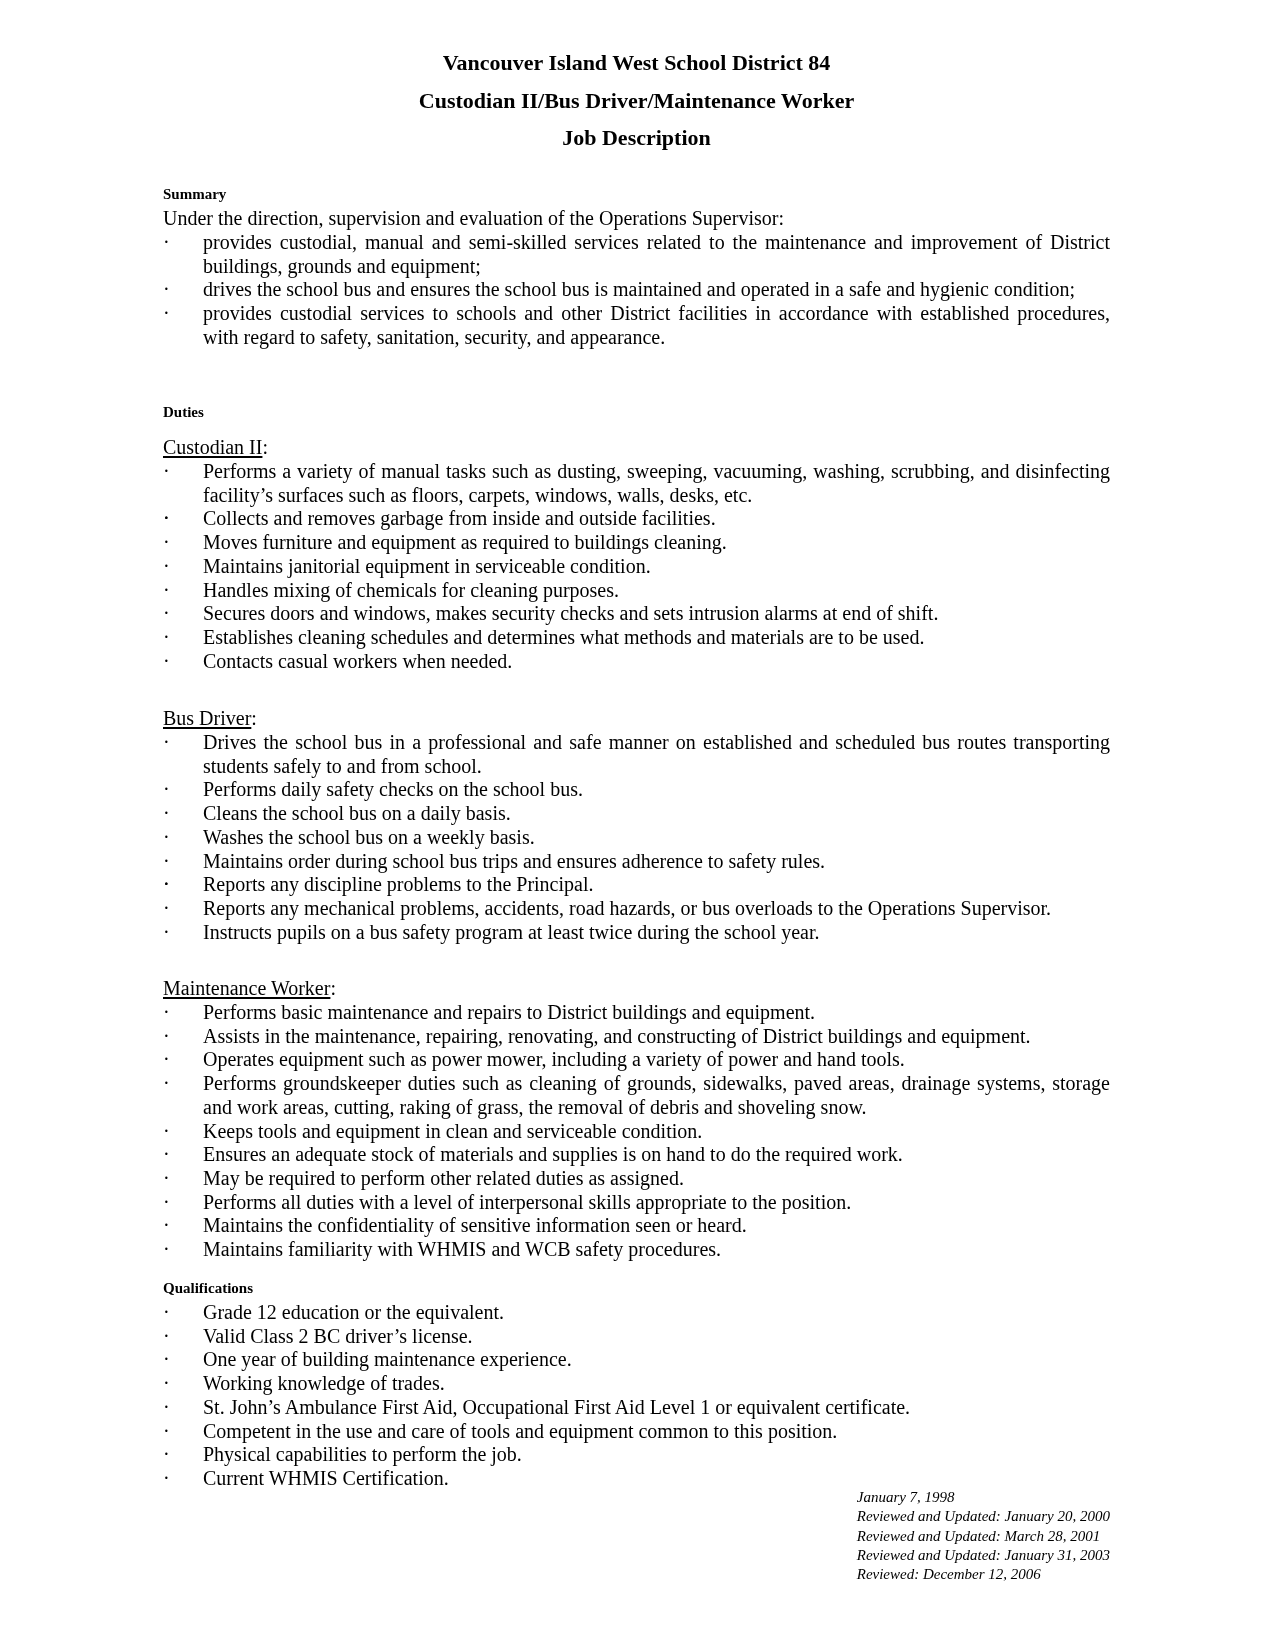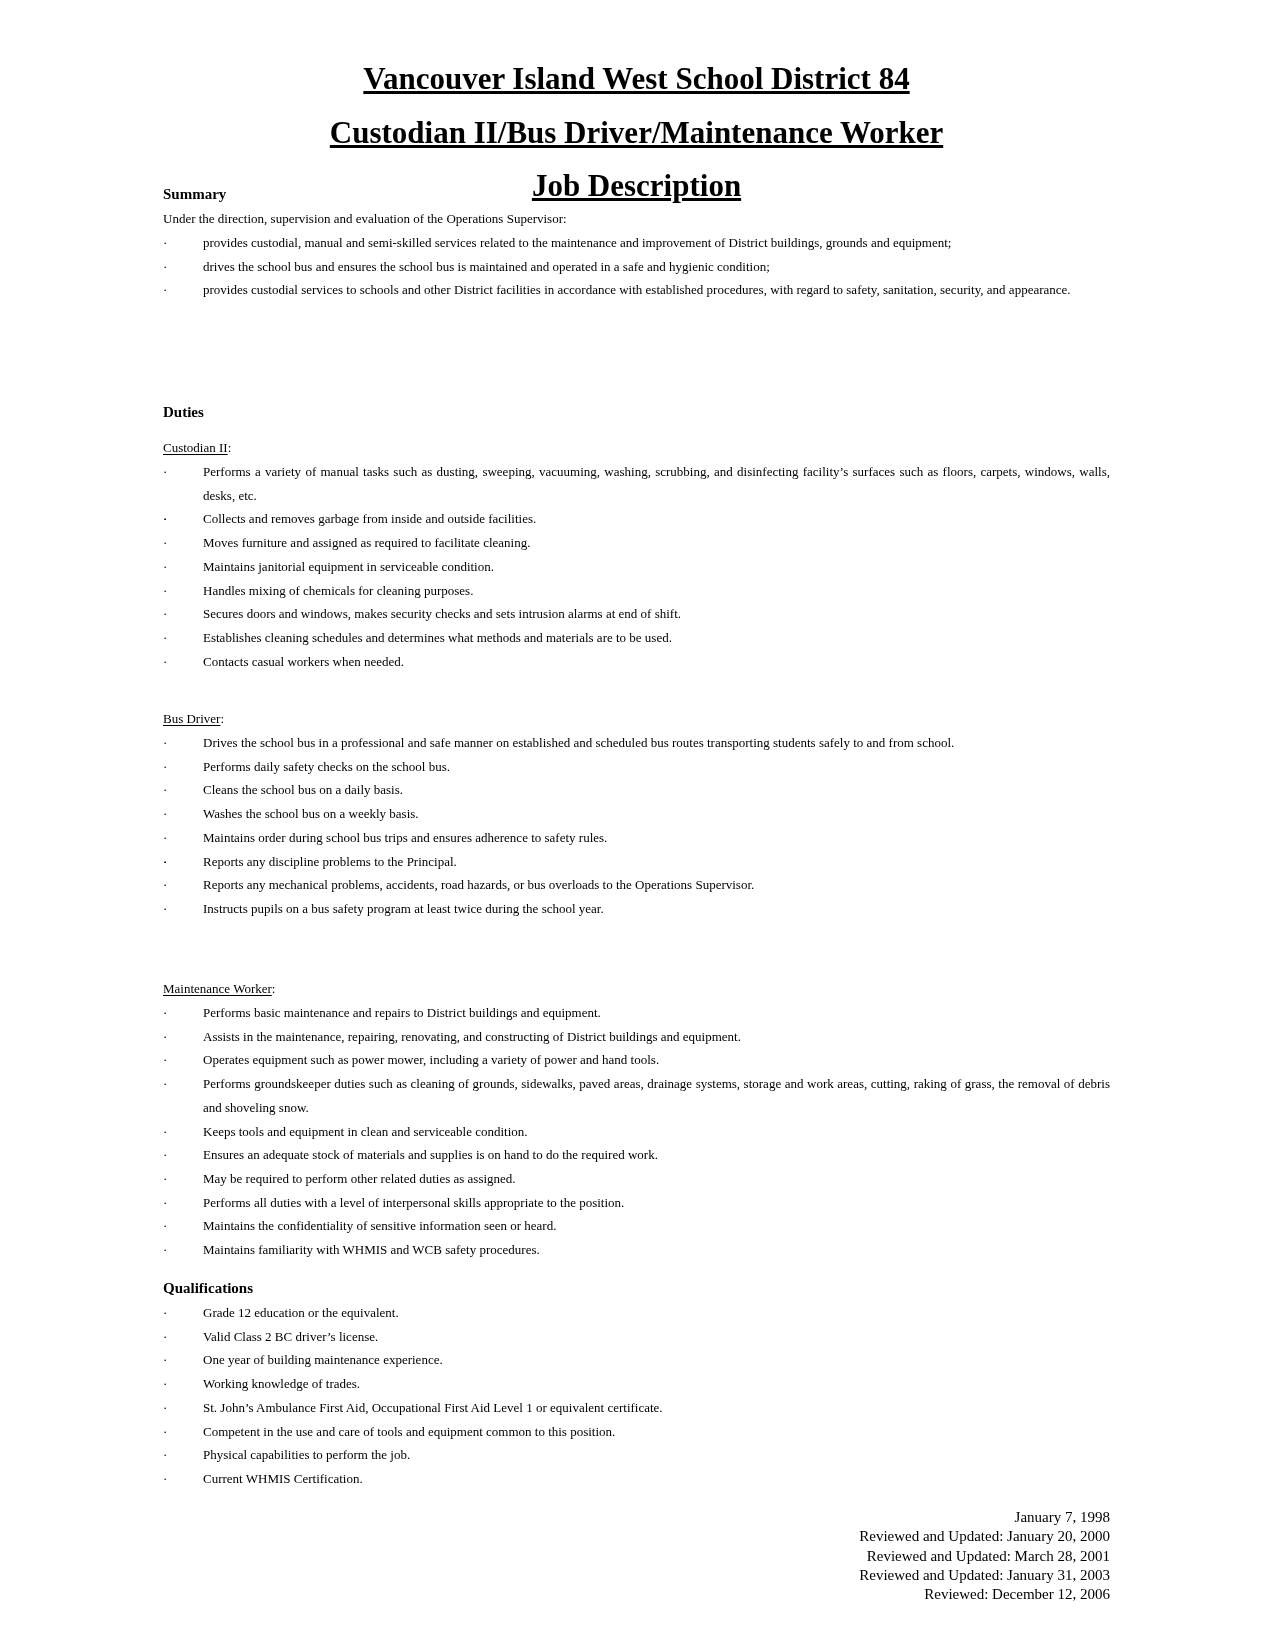--- a/index.html
+++ b/index.html
@@ -1,30 +1,30 @@
 <!DOCTYPE html>
 <html><head>
 <meta charset="utf-8">
 <style>
   html, body { margin: 0; padding: 0; background: #ffffff; }
   body { width: 1275px; height: 1650px; position: relative; overflow: hidden;
          font-family: "Liberation Serif", "DejaVu Serif", serif; color: #000; }
   .page { position: absolute; left: 163px; top: 0; width: 947px; }
   .title-block { text-align: center; position: absolute; top: 44px; left: 0; width: 947px; }
-  .title-line { font-weight: bold; font-size: 31px; line-height: 37.5px; margin: 16px; text-decoration: underline; }
+  .title-line { font-weight: bold; font-size: 22px; line-height: 37.5px; margin: 0; }
   .section-heading { font-weight: bold; font-size: 15px; line-height: 26px; margin: 0; position: absolute; left: 0; }
-  .body-text { font-size: 13px; line-height: 23.7px; }
+  .body-text { font-size: 20px; line-height: 23.7px; }
   .intro { position: absolute; left: 0; margin: 0; }
   ul.bullets { list-style: none; margin: 0; padding: 0; position: absolute; left: 0; width: 947px; }
   ul.bullets li { position: relative; padding-left: 40px; text-align: justify; text-align-last: left; }
   ul.bullets li .dot { position: absolute; left: 0; top: 0; width: 12px; }
   .subhead { position: absolute; left: 0; margin: 0; }
   .subhead .u { text-decoration: underline; text-underline-offset: 2px; }
-  .footer { position: absolute; right: 0; top: 1488px; text-align: right; 
-            font-size: 15px; line-height: 19.3px; margin-top: 20px; }
+  .footer { position: absolute; right: 0; top: 1488px; text-align: left; font-style: italic;
+            font-size: 15px; line-height: 19.3px; }
 </style>
 </head>
 <body>
 
 <div class="page">
 
   <div class="title-block">
     <p class="title-line">Vancouver Island West School District 84</p>
     <p class="title-line">Custodian II/Bus Driver/Maintenance Worker</p>
     <p class="title-line">Job Description</p>
@@ -38,21 +38,21 @@
       <li><span class="dot">·</span><span>provides custodial services to schools and other District facilities in accordance with established procedures, with regard to safety, sanitation, security, and appearance.</span></li>
     </ul>
 
   <h2 class="section-heading" style="top:399px">Duties</h2>
 
   <p class="subhead body-text" style="top:436px"><span class="u">Custodian II</span><span>:</span></p>
   <ul class="bullets body-text" style="top:460px">
       <li><span class="dot">·</span><span>Performs a variety of manual tasks such as dusting, sweeping, vacuuming, washing, scrubbing, and disinfecting facility’s surfaces such as floors, carpets, windows, walls, desks, etc.</span></li>
       <li><span class="dot">·</span></li>
       <li><span class="dot">·</span><span>Collects and removes garbage from inside and outside facilities.</span></li>
-      <li><span class="dot">·</span><span>Moves furniture and assigned as required to facilitate cleaning.</span></li>
+      <li><span class="dot">·</span><span>Moves furniture and equipment as required to buildings cleaning.</span></li>
       <li><span class="dot">·</span><span>Maintains janitorial equipment in serviceable condition.</span></li>
       <li><span class="dot">·</span><span>Handles mixing of chemicals for cleaning purposes.</span></li>
       <li><span class="dot">·</span><span>Secures doors and windows, makes security checks and sets intrusion alarms at end of shift.</span></li>
       <li><span class="dot">·</span><span>Establishes cleaning schedules and determines what methods and materials are to be used.</span></li>
       <li><span class="dot">·</span><span>Contacts casual workers when needed.</span></li>
     </ul>
 
   <p class="subhead body-text" style="top:707px"><span class="u">Bus Driver</span><span>:</span></p>
   <ul class="bullets body-text" style="top:731px">
       <li><span class="dot">·</span><span>Drives the school bus in a professional and safe manner on established and scheduled bus routes transporting students safely to and from school.</span></li>

